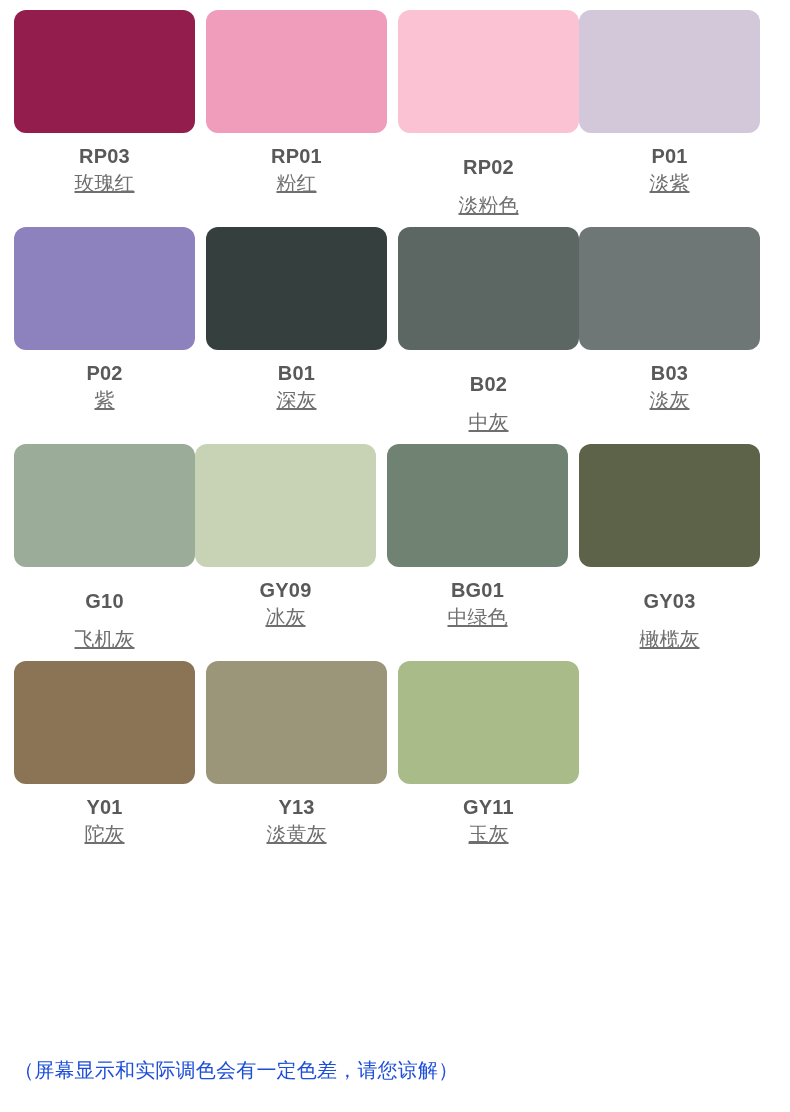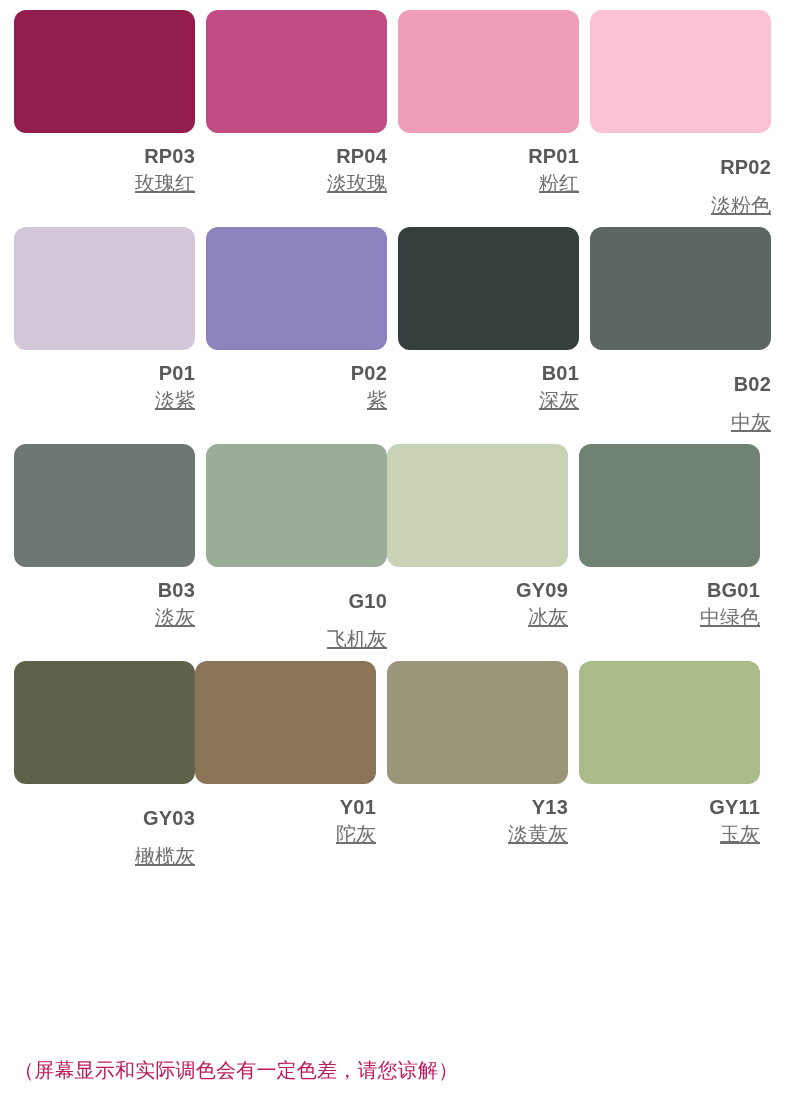--- a/index.html
+++ b/index.html
@@ -25,21 +25,21 @@
     flex-wrap: wrap;
     align-content: flex-start;
     padding-top: 10px;
   }
   .cell {
     width: 181px;
     margin-right: 11px;
     margin-bottom: 10px;
     display: flex;
     flex-direction: column;
-    align-items: flex-end;
+    align-items: center;
   }
   .cell.last-in-row {
     margin-right: 0;
     gap: 11px;
   }
   .swatch {
     width: 181px;
     height: 123px;
     border-radius: 12px;
   }
@@ -59,40 +59,35 @@
     color: #6f6f6f;
     line-height: 1.15;
     text-align: center;
     text-decoration: underline;
   }
   .footer {
     position: absolute;
     left: 14px;
     bottom: 28px;
     font-size: 20px;
-    color: #be185d;
+    color: #1d4ed8;
     letter-spacing: 0.2px;
     white-space: nowrap;
   }
 </style>
 </head>
 <body>
 
 <div class="page">
 
   <div class="grid">
       <div class="cell">
         <div class="swatch" style="background: rgb(147, 30, 77);"></div>
         <div class="code">RP03</div>
         <div class="cname">玫瑰红</div>
-      </div>
-      <div class="cell">
-        <div class="swatch" style="background: rgb(194, 77, 133);"></div>
-        <div class="code">RP04</div>
-        <div class="cname">淡玫瑰</div>
       </div>
       <div class="cell">
         <div class="swatch" style="background: rgb(240, 156, 187);"></div>
         <div class="code">RP01</div>
         <div class="cname">粉红</div>
       </div>
       <div class="cell last-in-row">
         <div class="swatch" style="background: rgb(250, 194, 211);"></div>
         <div class="code">RP02</div>
         <div class="cname">淡粉色</div>

